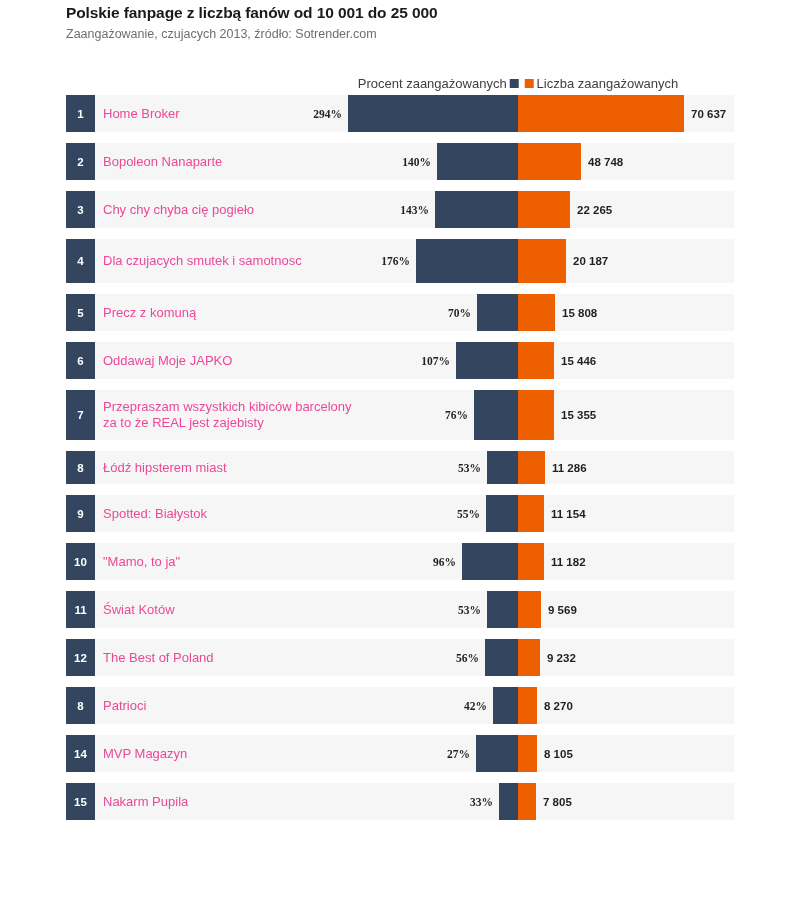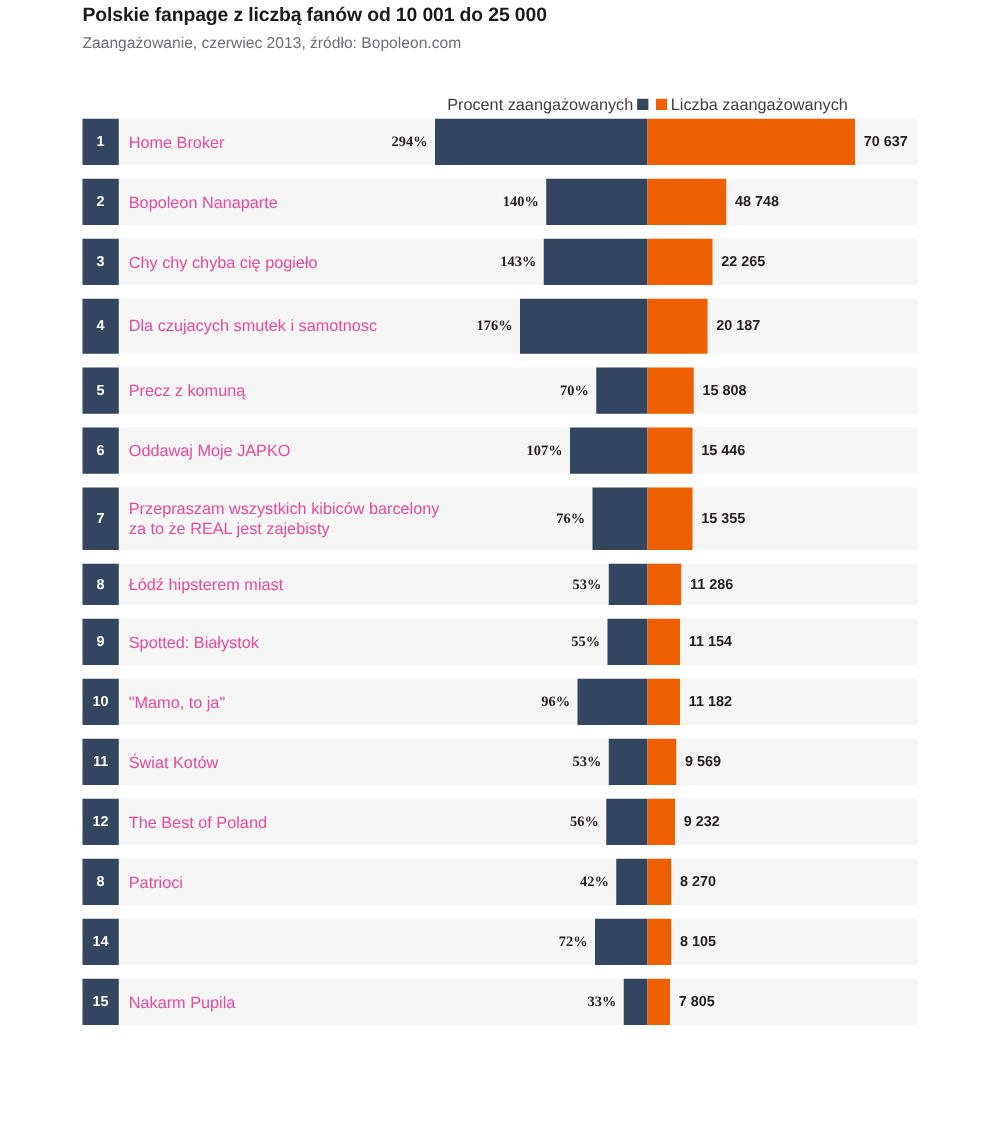--- a/index.html
+++ b/index.html
@@ -156,21 +156,21 @@
     white-space: nowrap;
   }
 </style>
 </head>
 <body>
 
 <div class="page">
 
   <div class="hdr">
     <div class="hdr-title">Polskie fanpage z liczbą fanów od 10 001 do 25 000</div>
-    <div class="hdr-sub">Zaangażowanie, czerwiec 2013, źródło: Bopoleon.com</div>
+    <div class="hdr-sub">Zaangażowanie, czujacych 2013, źródło: Sotrender.com</div>
   </div>
 
   <div class="legend">
     <div class="legend-inner">
       <span class="legend-label">Procent zaangażowanych</span>
       <span class="legend-swatch sw-navy"></span>
       <span class="legend-swatch sw-orange"></span>
       <span class="legend-label">Liczba zaangażowanych</span>
     </div>
   </div>
@@ -289,23 +289,24 @@
         <div class="rank">8</div>
         <div class="name">Patrioci</div>
         <div class="bar-navy" style="left: 493px; width: 25px;"></div>
         <div class="bar-orange" style="left: 518px; width: 19px;"></div>
         <div class="pct" style="left: 441px; width: 46px; justify-content: flex-end;">42%</div>
         <div class="count" style="left: 544px;">8 270</div>
       </div>
       <div class="row" style="height: 37px;">
         <div class="row-bg"></div>
         <div class="rank">14</div>
+        <div class="name">MVP Magazyn</div>
         <div class="bar-navy" style="left: 476px; width: 42px;"></div>
         <div class="bar-orange" style="left: 518px; width: 19px;"></div>
-        <div class="pct" style="left: 424px; width: 46px; justify-content: flex-end;">72%</div>
+        <div class="pct" style="left: 424px; width: 46px; justify-content: flex-end;">27%</div>
         <div class="count" style="left: 544px;">8 105</div>
       </div>
       <div class="row" style="height: 37px;">
         <div class="row-bg"></div>
         <div class="rank">15</div>
         <div class="name">Nakarm Pupila</div>
         <div class="bar-navy" style="left: 499px; width: 19px;"></div>
         <div class="bar-orange" style="left: 518px; width: 18px;"></div>
         <div class="pct" style="left: 447px; width: 46px; justify-content: flex-end;">33%</div>
         <div class="count" style="left: 543px;">7 805</div>

